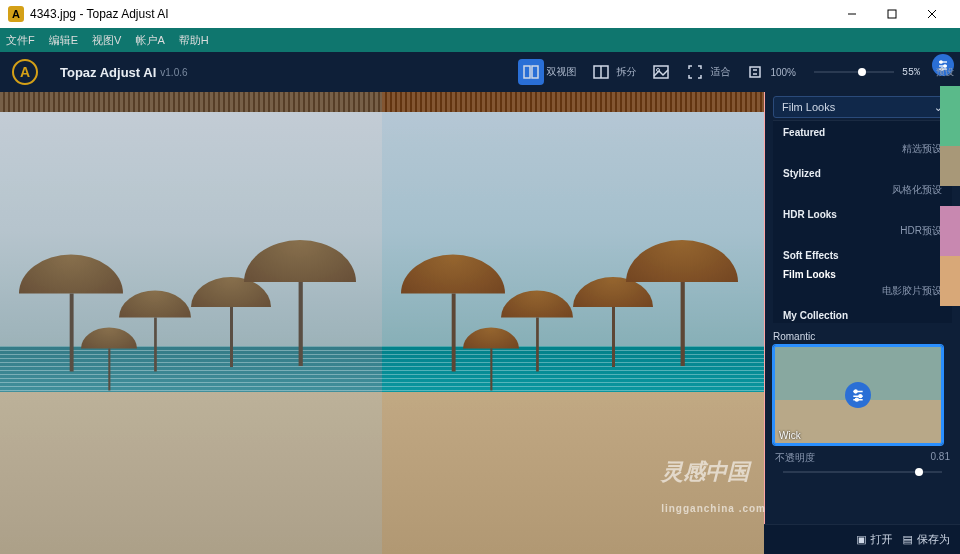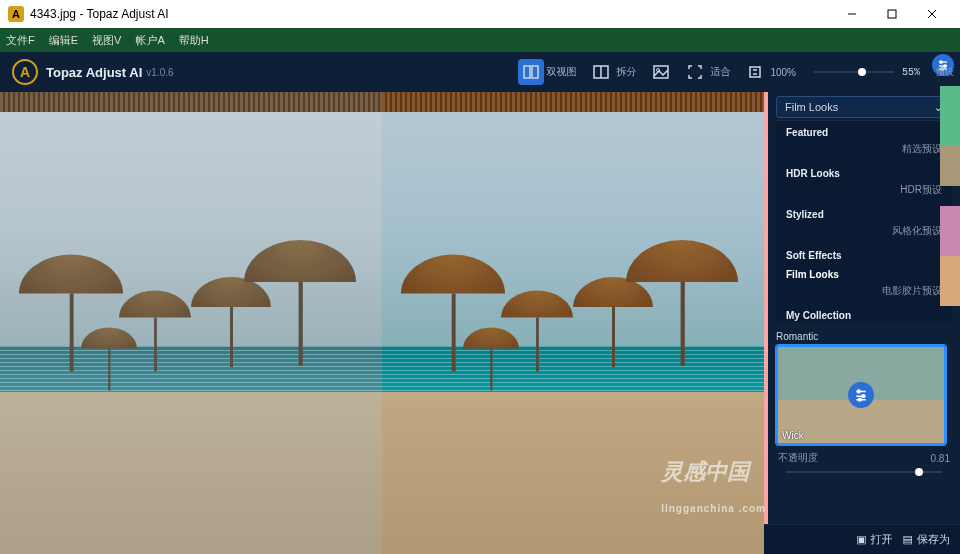--- a/index.html
+++ b/index.html
@@ -4,25 +4,25 @@
 <style>
 * { margin: 0; padding: 0; box-sizing: border-box; font-family: "Microsoft YaHei", Arial, sans-serif; }
 body { width: 960px; height: 554px; background: #0a1628; overflow: hidden; position: relative; }
 
 .titlebar { height: 28px; background: #fff; display: flex; align-items: center; padding: 0 8px; color: #000; font-size: 12px; }
 .titlebar .ticon { width: 16px; height: 16px; background: #d4a017; border-radius: 3px; display: inline-flex; align-items: center; justify-content: center; color: #000; font-weight: bold; font-size: 11px; margin-right: 6px; }
 .titlebar .spacer { flex: 1; }
 .titlebar .winbtn { width: 40px; height: 28px; display: flex; align-items: center; justify-content: center; font-size: 12px; }
 .titlebar .winbtn svg { width: 10px; height: 10px; }
 
-.menubar { height: 24px; background: #14532d; display: flex; align-items: center; padding: 0 6px; color: #ddd; font-size: 11px; gap: 14px; }
+.menubar { height: 24px; background: #0f766e; display: flex; align-items: center; padding: 0 6px; color: #ddd; font-size: 11px; gap: 14px; }
 
 .toolbar { height: 40px; background: #0e1f38; display: flex; align-items: center; padding: 0 12px; color: #e8edf3; }
 .toolbar .logo { width: 26px; height: 26px; border-radius: 50%; border: 2px solid #d4a017; display: flex; align-items: center; justify-content: center; color: #d4a017; font-weight: bold; font-size: 14px; margin-right: 8px; }
-.toolbar .appname { font-size: 13px; font-weight: 600; }
+.toolbar .appname { font-size: 13px; font-weight: 600; margin-left: 14px; }
 .toolbar .ver { font-size: 10px; color: #7a8aa0; margin-left: 4px; }
 .toolbar .tflex { flex: 1; }
 .toolbar .viewbtn { width: 26px; height: 26px; display: flex; align-items: center; justify-content: center; margin: 0 2px; border-radius: 4px; }
 .toolbar .viewbtn.active { background: #2a6fd6; }
 .toolbar .viewbtn svg { stroke: #cfd8e6; fill: none; }
 .toolbar .viewlbl { font-size: 10px; color: #a8b4c8; margin-right: 10px; }
 .toolbar .slider { width: 80px; height: 2px; background: #2a3a52; position: relative; margin: 0 8px; }
 .toolbar .slider .thumb { position: absolute; width: 8px; height: 8px; background: #fff; border-radius: 50%; top: -3px; left: 55%; }
 .toolbar .pct { font-size: 10px; color: #cfd8e6; font-family: Liberation Mono, monospace; }
 
@@ -39,21 +39,21 @@
 .umbrella { position: absolute; }
 .umb-top { width: 80px; height: 30px; background: radial-gradient(ellipse at top, #8a6a3a, #6a4a2a); border-radius: 50% 50% 0 0 / 100% 100% 0 0; }
 .umb-pole { width: 3px; height: 60px; background: #5a4a3a; margin: 0 auto; }
 .u1 { left: 8%; top: 38%; transform: scale(1.3); }
 .u2 { left: 30%; top: 42%; transform: scale(0.9); }
 .u3 { left: 50%; top: 40%; transform: scale(1.0); }
 .u4 { left: 68%; top: 36%; transform: scale(1.4); }
 .u5 { left: 18%; top: 48%; transform: scale(0.7); }
 .roof { position: absolute; top: 0; left: 0; right: 0; height: 20px; background: repeating-linear-gradient(90deg, #7a5a3a 0 3px, #5a3a1a 3px 5px); }
 
-.sidebar { width: 196px; background: #0e1f38; border-left: 4px solid #fca5a5; display: flex; flex-direction: column; }
+.sidebar { width: 196px; background: #0e1f38; border-left: 1px solid #fca5a5; display: flex; flex-direction: column; }
 .dropdown { margin: 4px 8px 2px 8px; height: 22px; background: #10284a; border: 1px solid #2a4a7a; border-radius: 3px; display: flex; align-items: center; padding: 0 8px; color: #cfd8e6; font-size: 11px; justify-content: space-between; }
 .cat-list { background: #0a1a32; margin: 0 8px; border-top: 1px solid #1a2a42; }
 .cat-list .hdr { color: #e8edf3; font-size: 10px; font-weight: 600; padding: 6px 10px 2px; }
 .cat-list .sub { color: #8a98b0; font-size: 10px; padding: 2px 10px 6px; text-align: right; }
 .cat-list .row.active .hdr { color: #fff; }
 .settings-btn { position: absolute; right: 6px; top: 54px; width: 22px; height: 22px; background: #2a6fd6; border-radius: 50%; display: flex; align-items: center; justify-content: center; }
 .settings-lbl { position: absolute; right: 6px; top: 66px; font-size: 9px; color: #8a98b0; }
 
 .thumbs { padding: 4px 8px; overflow: hidden; }
 .thumb-lbl { color: #cfd8e6; font-size: 10px; margin: 4px 0 3px; }
@@ -61,21 +61,21 @@
 .thumb-img.sel { border: 2px solid #2a8fff; box-shadow: 0 0 0 1px #2a8fff; }
 .th-a { background: linear-gradient(#5aba8a 60%, #a89878 60%); }
 .th-b { background: linear-gradient(#c888b0 50%, #d8a878 50%); }
 .th-c { background: linear-gradient(#88a8a0 55%, #b8a888 55%); }
 .thumb-img .knob { position: absolute; top: 50%; left: 50%; transform: translate(-50%,-50%); width: 26px; height: 26px; background: #2a6fd6; border-radius: 50%; display: flex; align-items: center; justify-content: center; }
 .thumb-name { position: absolute; bottom: 2px; left: 4px; color: #fff; font-size: 10px; text-shadow: 0 0 2px #000; }
 
 .partial-thumbs { position: absolute; right: 10px; top: 80px; width: 24px; }
 .pt { width: 24px; height: 100px; margin-bottom: 20px; border-radius: 0 3px 3px 0; }
 
-.opacity-row { padding: 2px 10px 6px; display: flex; align-items: center; justify-content: space-between; color: #8a98b0; font-size: 10px; }
+.opacity-row { padding: 2px 10px 6px; display: flex; justify-content: space-between; color: #8a98b0; font-size: 10px; }
 .opacity-row .oslider { flex: 1; height: 2px; background: #2a3a52; margin: 0 8px; position: relative; }
 .opacity-row .oslider .othumb { position: absolute; right: 12%; top: -3px; width: 8px; height: 8px; background: #fff; border-radius: 50%; }
 
 .footer { position: absolute; bottom: 0; right: 0; width: 196px; height: 30px; background: #0a1a32; display: flex; align-items: center; justify-content: flex-end; gap: 10px; padding: 0 10px; border-top: 1px solid #1a2a42; }
 .footer .fbtn { display: flex; align-items: center; gap: 4px; color: #cfd8e6; font-size: 11px; }
 
 .watermark { position: absolute; bottom: 40px; right: 194px; color: rgba(255,255,255,0.6); font-size: 22px; font-weight: bold; font-style: italic; pointer-events: none; }
 .watermark .sub { font-size: 10px; display: block; font-style: normal; letter-spacing: 1px; margin-top: 16px; }
 </style>
 </head>
@@ -234,26 +234,26 @@
     <div class="dropdown">
       <span>Film Looks</span>
       <span>⌄</span>
     </div>
     <div class="cat-list">
       <div class="row">
           <div class="hdr">Featured</div>
           <div class="sub">精选预设</div>
         </div>
       <div class="row">
+          <div class="hdr">Stylized</div>
+          <div class="sub">风格化预设</div>
+        </div>
+      <div class="row">
           <div class="hdr">HDR Looks</div>
           <div class="sub">HDR预设</div>
-        </div>
-      <div class="row">
-          <div class="hdr">Stylized</div>
-          <div class="sub">风格化预设</div>
         </div>
       <div class="row">
           <div class="hdr">Soft Effects</div>
         </div>
       <div class="row active">
           <div class="hdr">Film Looks</div>
           <div class="sub">电影胶片预设</div>
         </div>
       <div class="row">
           <div class="hdr">My Collection</div>

